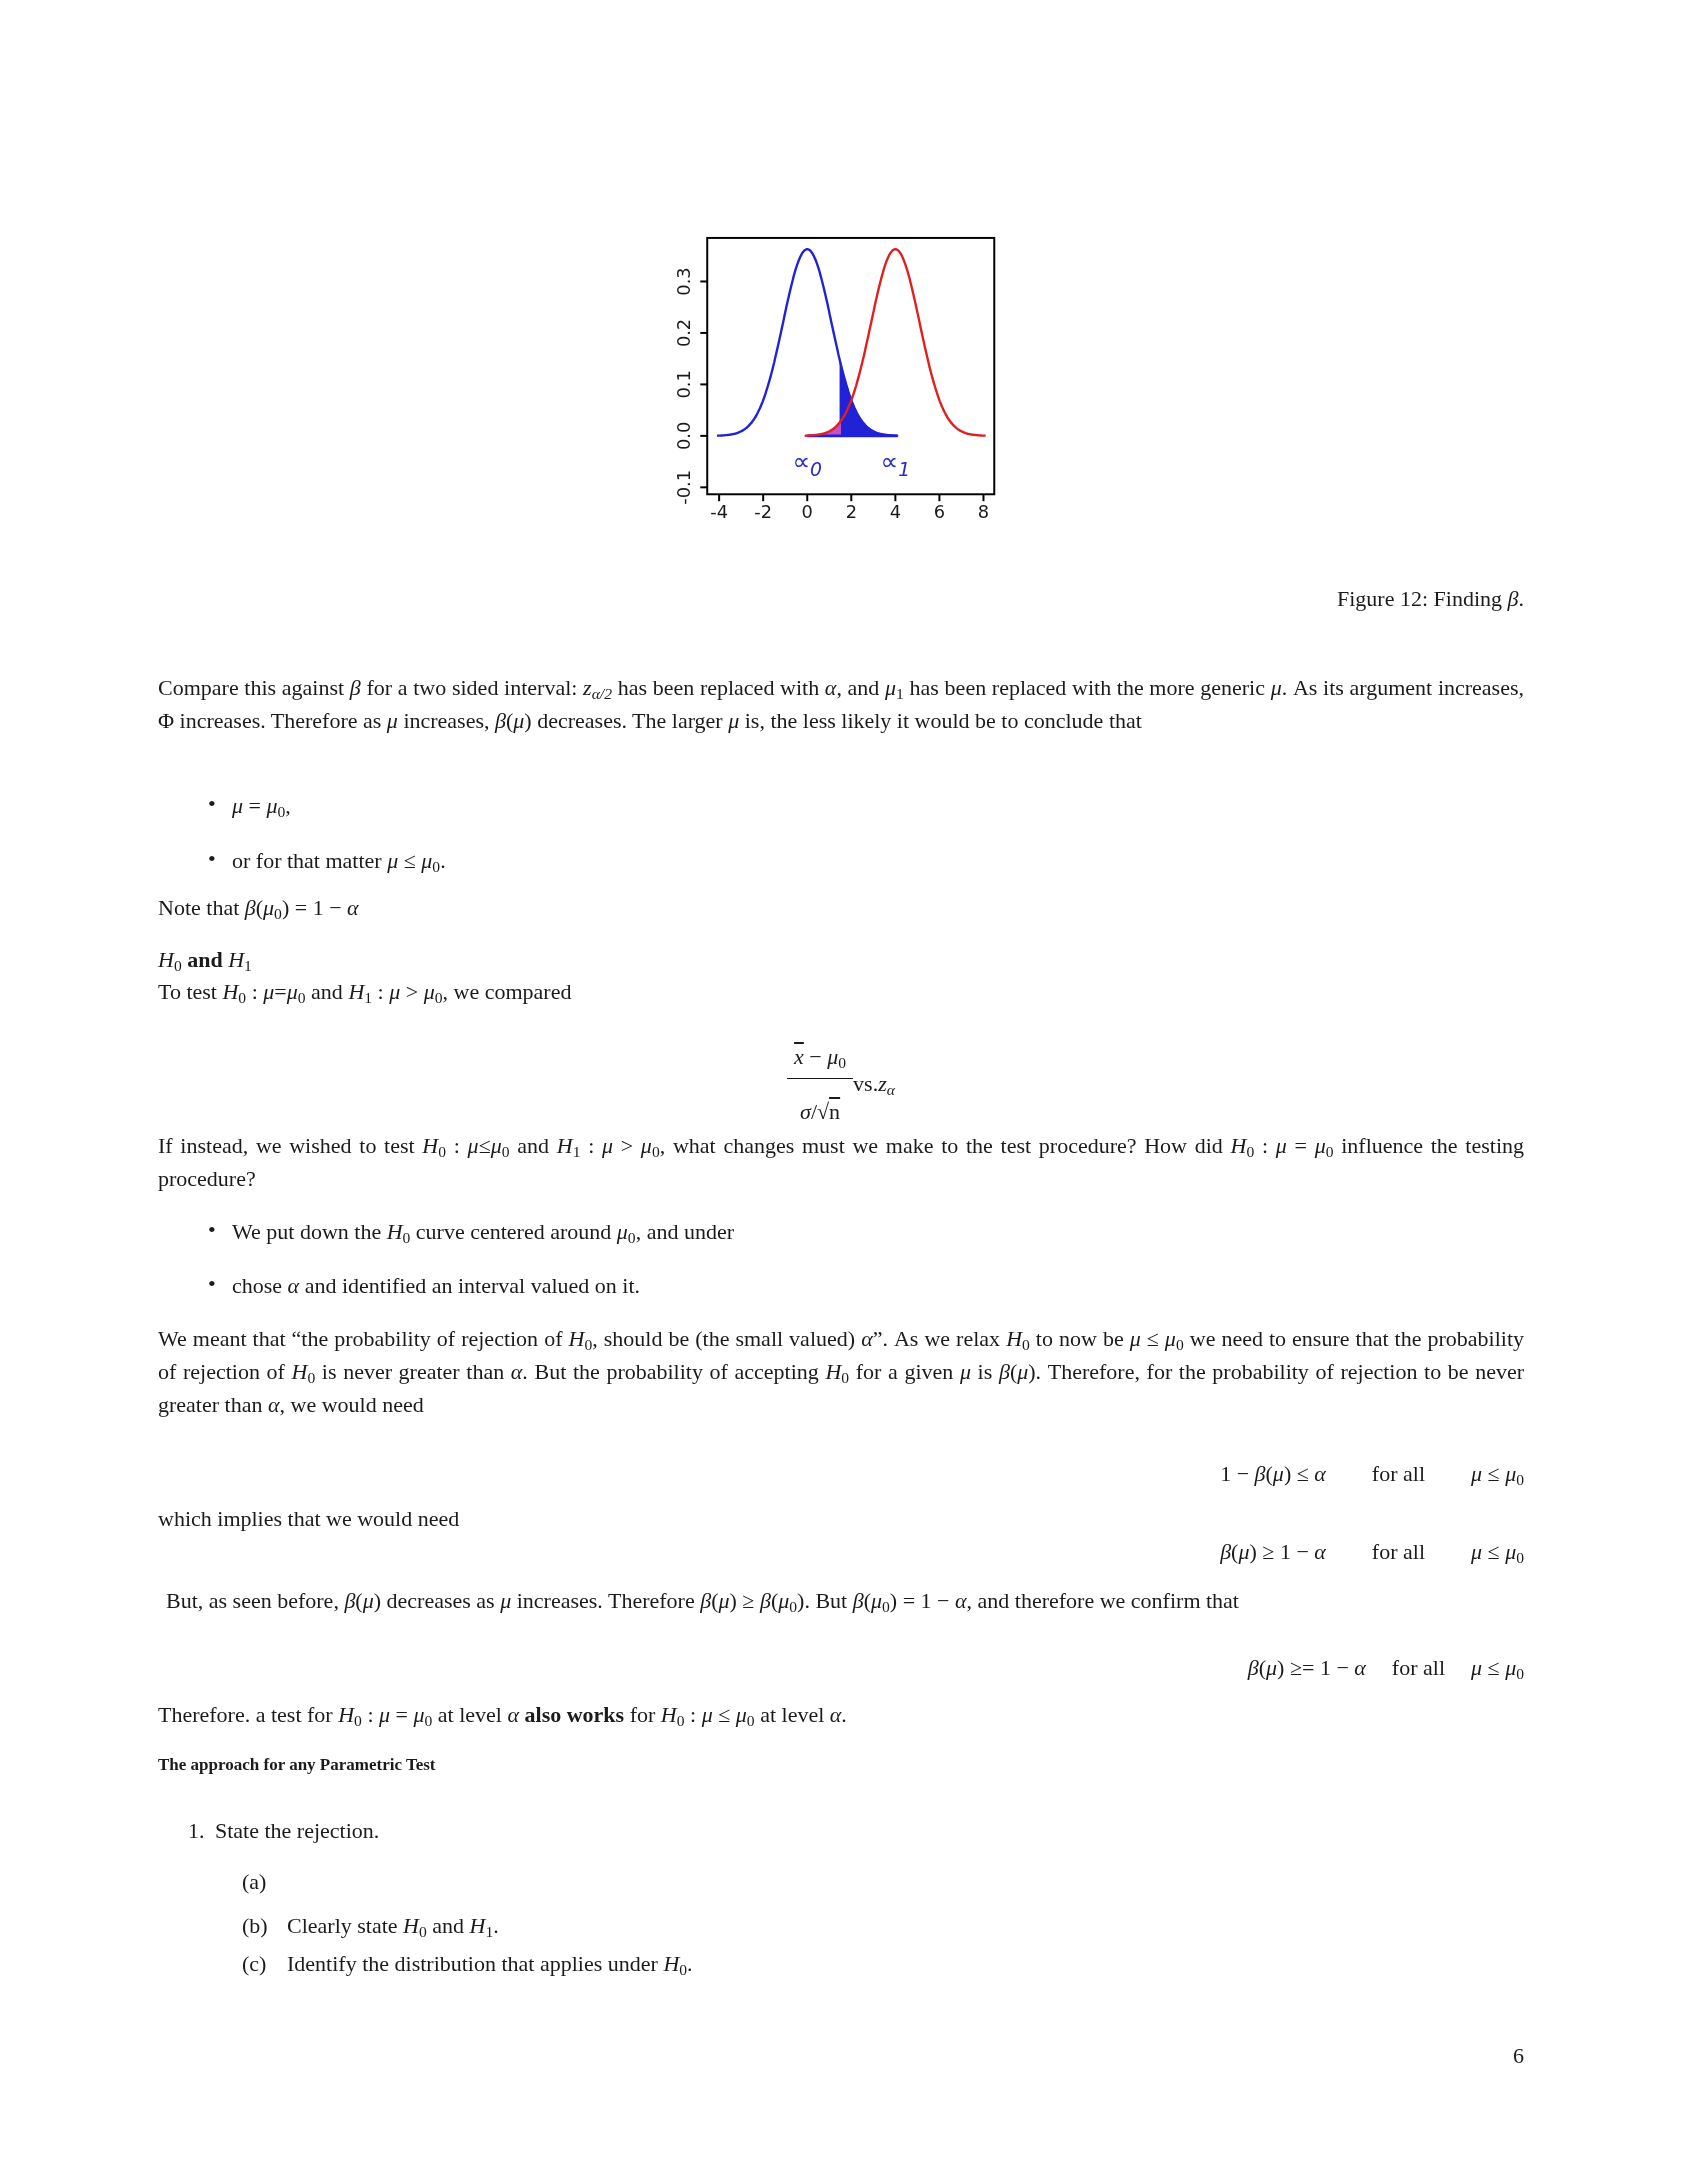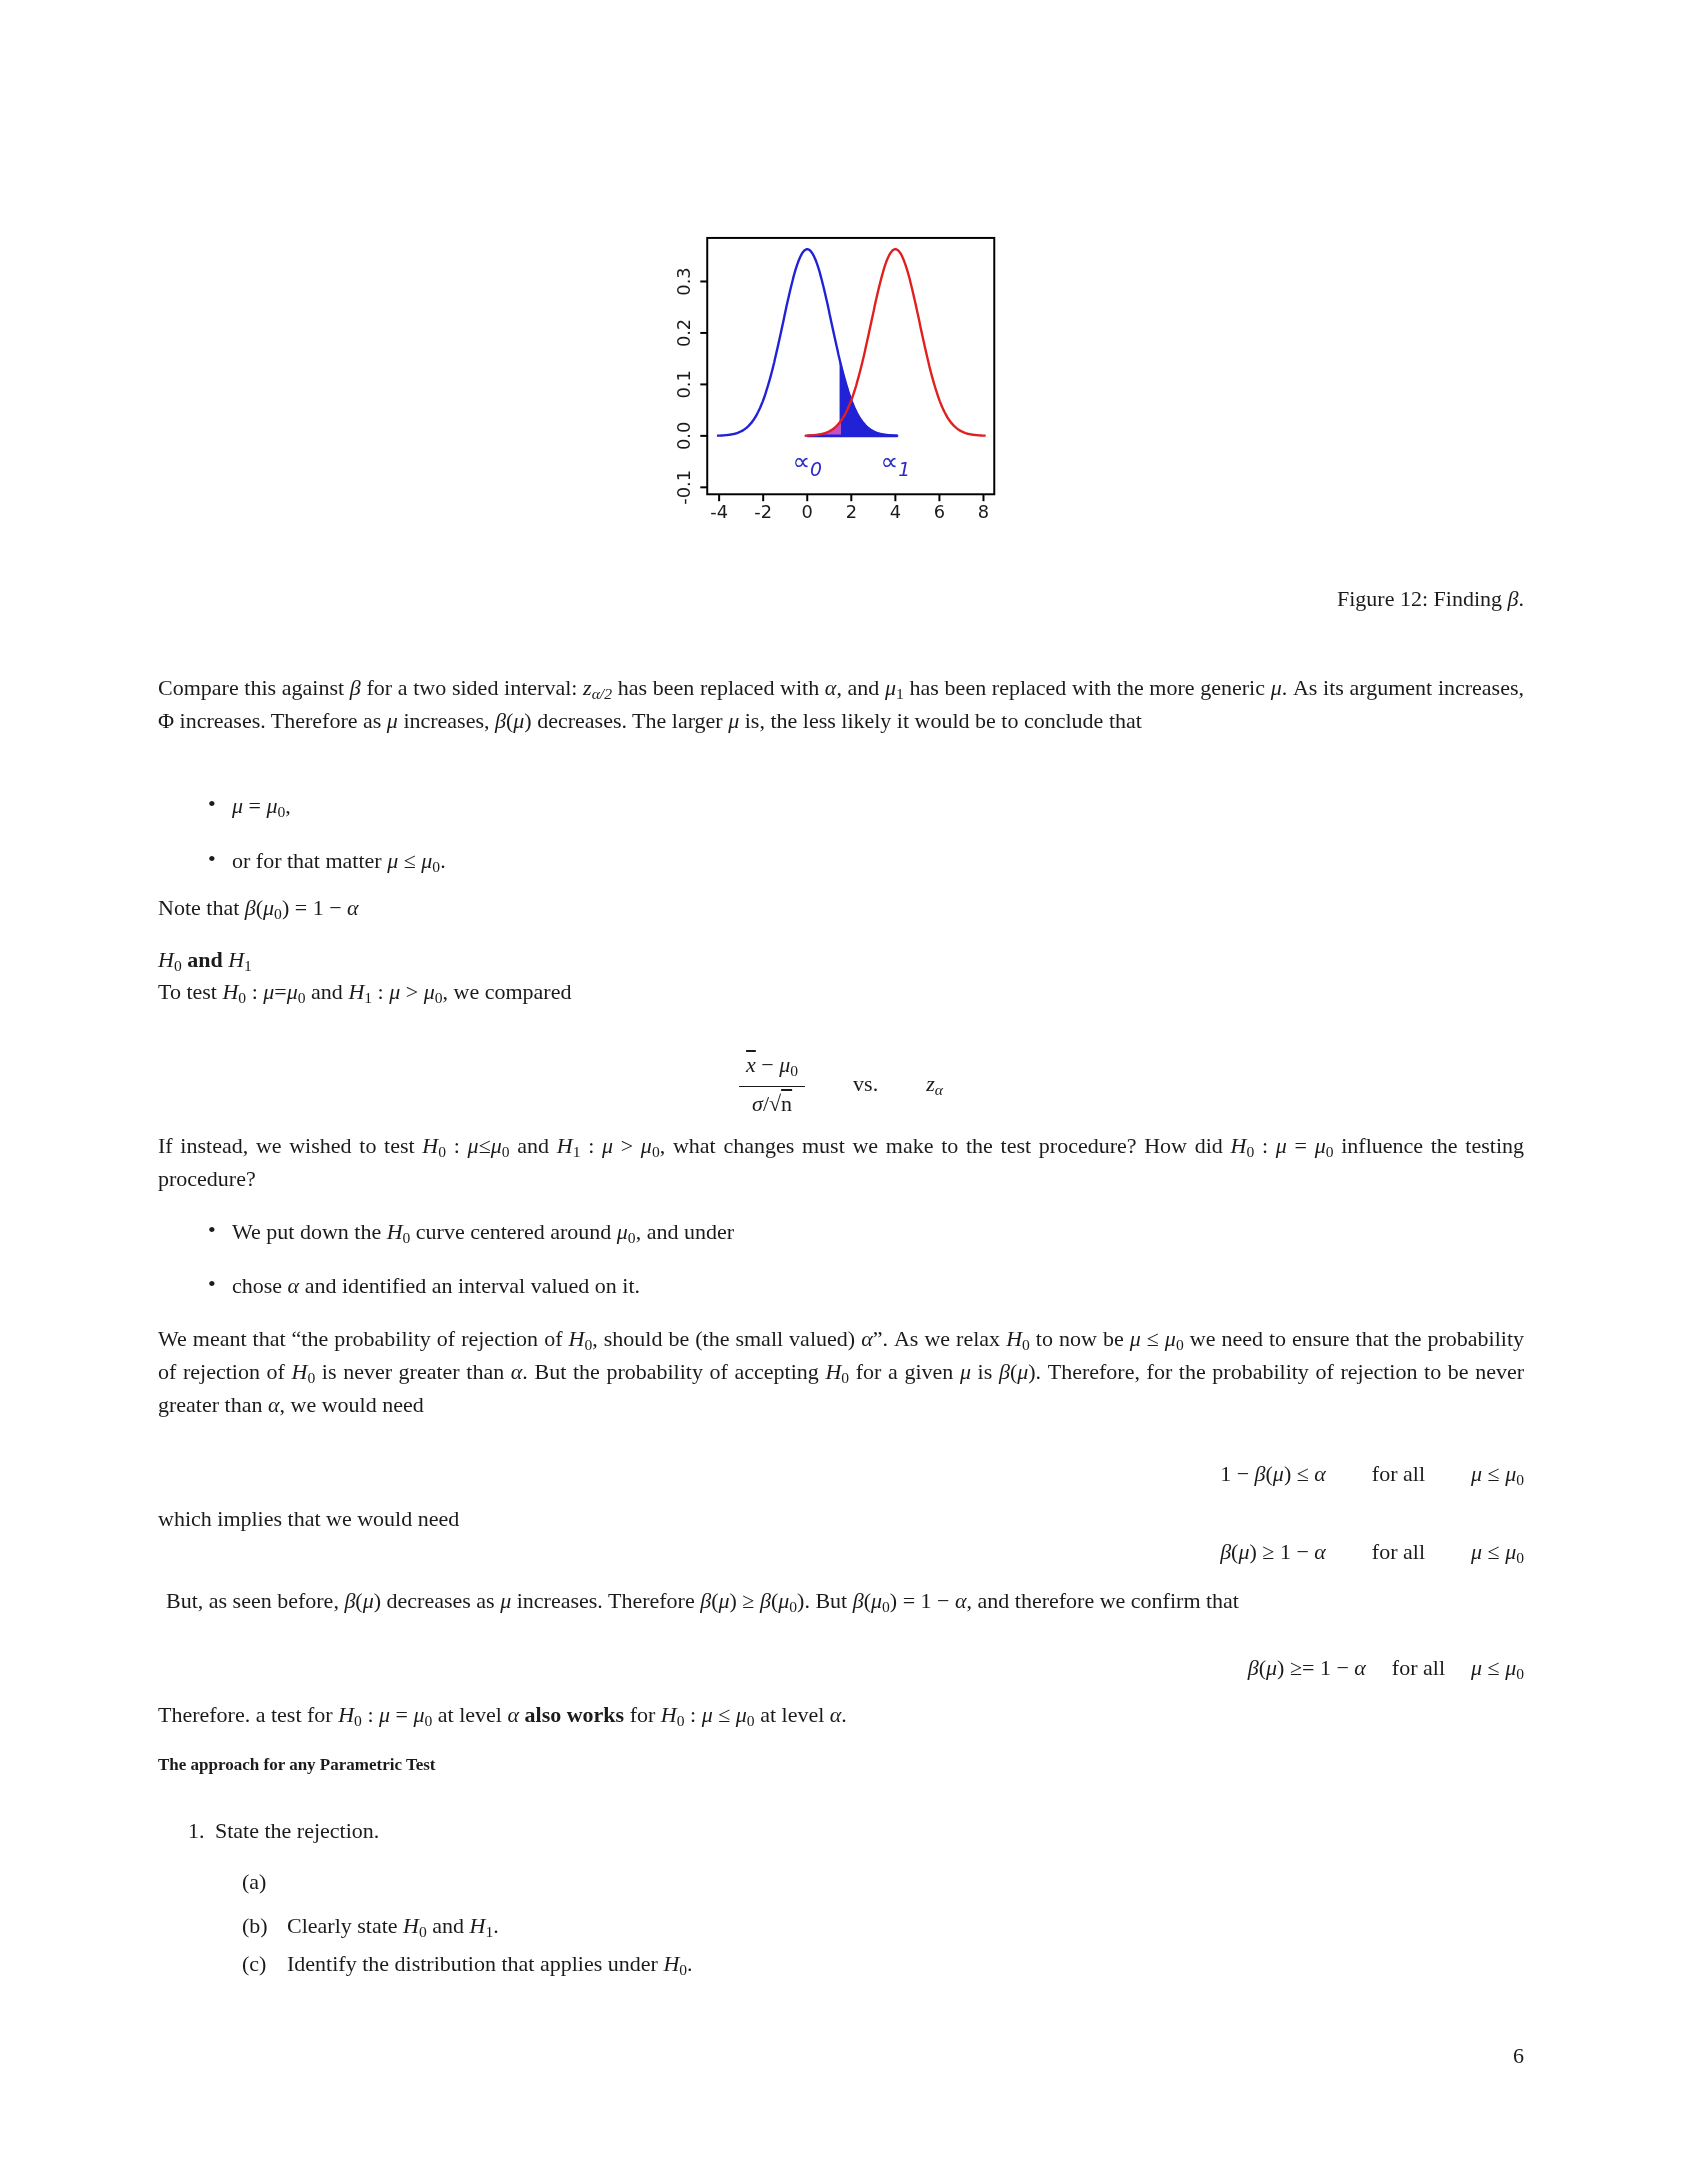--- a/index.html
+++ b/index.html
@@ -18,24 +18,24 @@
   .ol{text-decoration:overline;}
   .q1{display:inline-block;width:26px;}
   .q2{display:inline-block;width:46px;}
   .bullet{padding-left:74px;box-sizing:border-box;}
   .blt{position:absolute;left:50px;top:-2px;}
   .enum1{padding-left:57px;box-sizing:border-box;}
   .enum1 .lbl{position:absolute;left:30px;}
   .enum2{padding-left:129px;box-sizing:border-box;}
   .enum2 .lbl{position:absolute;left:84px;}
   .heading{font-weight:bold;font-size:17px;}
-  .eqrow{display:flex;justify-content:center;align-items:center;gap:48px;}
+  .eqrow{display:flex;justify-content:center;align-items:center;}
   .frac{display:inline-flex;flex-direction:column;align-items:center;}
   .num{padding:0 7px 5px 7px;border-bottom:1.6px solid #1b1b1b;}
-  .den{padding-top:0;}
+  .den{padding-top:16px;}
   #figplot{position:absolute;left:634px;top:223px;width:386px;height:307px;}
 </style>
 </head>
 <body>
 
 <div class="page">
 
   <svg id="figplot" viewBox="0 0 390 310">
       <polygon points="208.4,140.6 209.3,144.2 210.2,147.8 211.1,151.2 212.0,154.6 212.9,157.9 213.8,161.0 214.7,164.1 215.6,167.0 216.4,169.8 217.3,172.6 218.2,175.2 219.1,177.7 220.0,180.1 220.9,182.3 221.8,184.5 222.7,186.6 223.6,188.5 224.5,190.4 225.3,192.1 226.2,193.8 227.1,195.4 228.0,196.8 228.9,198.2 229.8,199.5 230.7,200.7 231.6,201.9 232.5,202.9 233.4,203.9 234.2,204.9 235.1,205.7 236.0,206.5 236.9,207.2 237.8,207.9 238.7,208.6 239.6,209.1 240.5,209.7 241.4,210.2 242.3,210.6 243.1,211.0 244.0,211.4 244.9,211.8 245.8,212.1 246.7,212.4 247.6,212.6 248.5,212.9 249.4,213.1 250.3,213.3 251.2,213.5 252.1,213.6 252.9,213.8 253.8,213.9 254.7,214.0 255.6,214.1 256.5,214.2 257.4,214.3 258.3,214.4 259.2,214.5 260.1,214.5 261.0,214.6 261.8,214.6 262.7,214.7 263.6,214.7 264.5,214.7 265.4,214.8 266.3,214.8 266.3,215.0 208.4,215.0" fill="#2121d6" stroke="#2121d6" stroke-width="1.4"></polygon>
       <polygon points="172.8,214.8 173.7,214.8 174.6,214.7 175.5,214.7 176.4,214.7 177.3,214.6 178.2,214.6 179.0,214.5 179.9,214.5 180.8,214.4 181.7,214.3 182.6,214.2 183.5,214.1 184.4,214.0 185.3,213.9 186.2,213.8 187.1,213.6 188.0,213.5 188.8,213.3 189.7,213.1 190.6,212.9 191.5,212.6 192.4,212.4 193.3,212.1 194.2,211.8 195.1,211.4 196.0,211.0 196.9,210.6 197.7,210.2 198.6,209.7 199.5,209.1 200.4,208.6 201.3,207.9 202.2,207.2 203.1,206.5 204.0,205.7 204.9,204.9 205.8,203.9 206.6,202.9 207.5,201.9 208.4,200.7 208.4,215.0 172.8,215.0" fill="#c353c3" stroke="#c353c3" stroke-width="1.4"></polygon>

